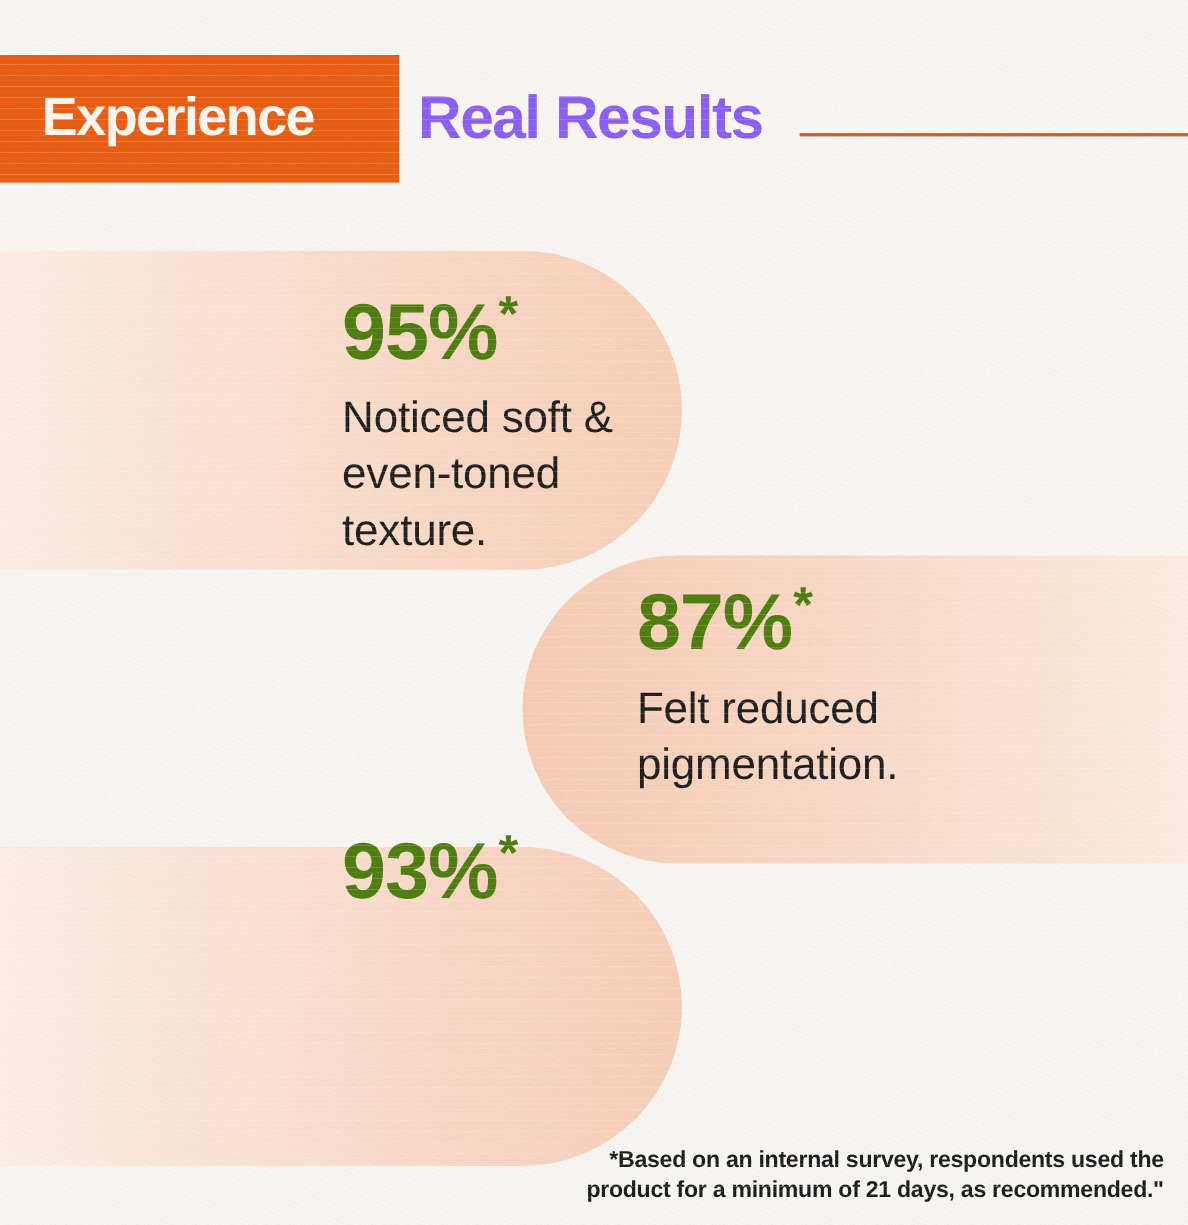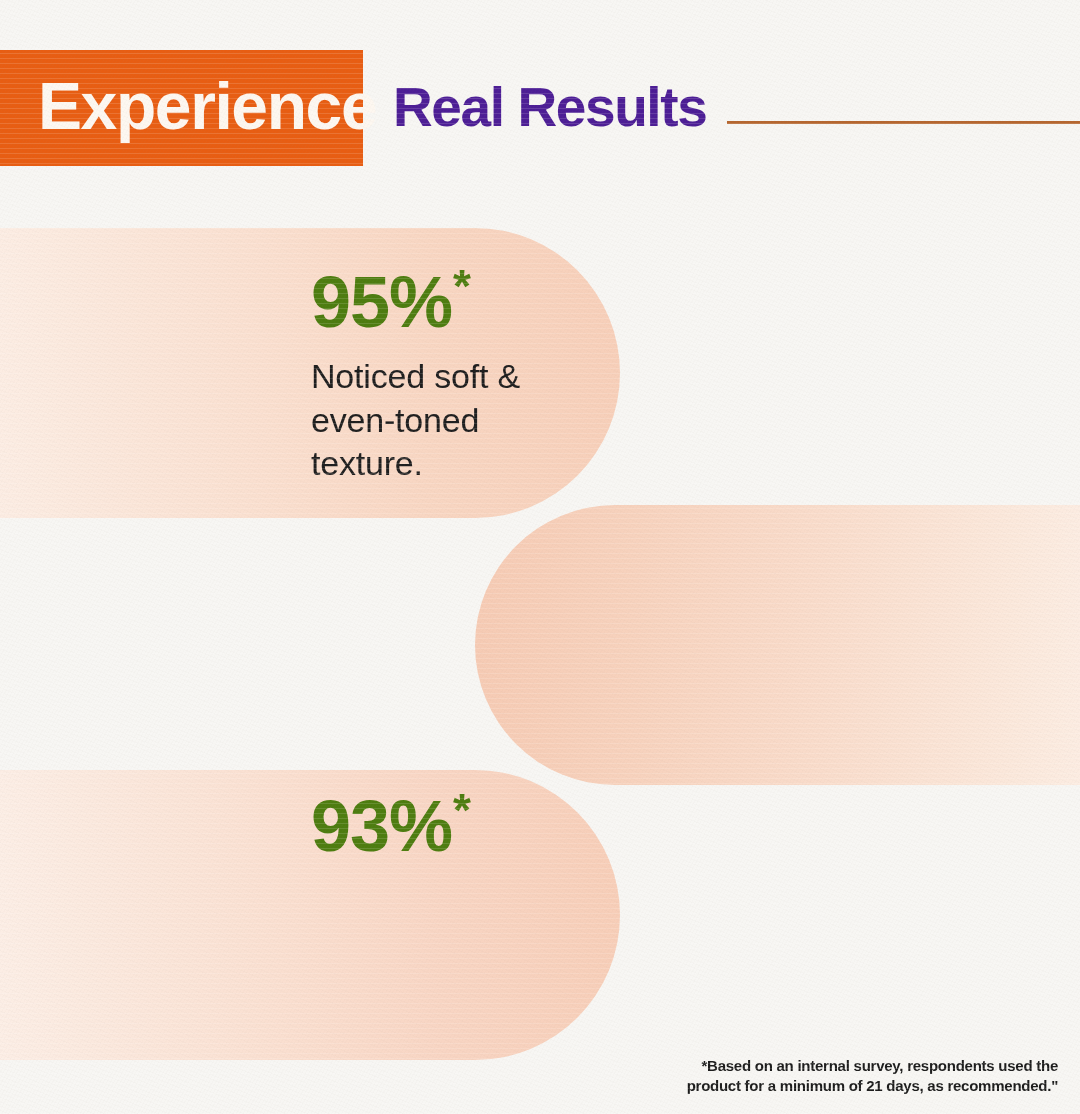--- a/index.html
+++ b/index.html
@@ -64,32 +64,32 @@
     width: 363px;
     height: 116px;
     background: #e85d12;
   }
   .badge-label {
     position: absolute;
     left: 38px;
     top: 50%;
     transform: translateY(-52%);
     color: #fdf7f0;
-    font-size: 66px;
+    font-size: 49px;
     font-weight: 700;
     letter-spacing: -1.4px;
     white-space: nowrap;
     font-family: "Liberation Sans", sans-serif;
   }
   .headline {
     position: absolute;
-    left: 393px;
+    left: 380px;
     top: 50%;
     transform: translateY(-52%);
-    color: #4c1d95;
+    color: #8b5cf6;
     font-size: 55px;
     font-weight: 700;
     letter-spacing: -1.4px;
     white-space: nowrap;
     font-family: "Liberation Sans", sans-serif;
   }
   .header-rule {
     position: absolute;
     left: 727px;
     top: 71px;
@@ -146,59 +146,59 @@
       #f7ceb8 100%);
   }
 
   
   .stat {
     position: absolute;
     z-index: 15;
   }
   #stat-1 { left: 311px; top: 266px; }
   #stat-2 { left: 579px; top: 530px; }
-  #stat-3 { left: 311px; top: 790px; }
+  #stat-3 { left: 311px; top: 756px; }
 
   .stat-number {
     color: #4d7c0f;
     font-size: 72px;
     font-weight: 700;
     line-height: 1;
     letter-spacing: -1px;
     white-space: nowrap;
     font-family: "Liberation Sans", sans-serif;
     margin: 0 0 17px 0;
   }
   .stat-number .asterisk {
     font-size: 46px;
     vertical-align: super;
     line-height: 0;
     letter-spacing: 0;
     margin-left: 1px;
   }
   .stat-desc {
     color: #1e1e1e;
-    font-size: 34px;
+    font-size: 40px;
     font-weight: 400;
     line-height: 1.28;
     letter-spacing: -0.2px;
     white-space: pre-line;
     font-family: "Liberation Sans", sans-serif;
     margin: 0;
   }
 
   
   .footnote {
     position: absolute;
     right: 22px;
     bottom: 18px;
     width: 560px;
     z-index: 25;
     color: #1b1b1b;
-    font-size: 15px;
+    font-size: 21px;
     font-weight: 700;
     line-height: 1.32;
     letter-spacing: -0.25px;
     text-align: right;
     white-space: pre-line;
     font-family: "Liberation Sans", sans-serif;
   }
 </style>
 </head>
 <body>
@@ -217,20 +217,25 @@
     <div class="header-rule"></div>
   </div>
 
   <div class="stat" id="stat-1">
     <div class="stat-number"><span>95%</span><span class="asterisk">*</span></div>
     <p class="stat-desc">Noticed soft &amp;
 even-toned
 texture.</p>
   </div>
 
+  <div class="stat" id="stat-2">
+    <div class="stat-number"><span>87%</span><span class="asterisk">*</span></div>
+    <p class="stat-desc">Felt reduced
+pigmentation.</p>
+  </div>
 
   <div class="stat" id="stat-3">
     <div class="stat-number"><span>93%</span><span class="asterisk">*</span></div>
   </div>
 
   <div class="footnote">*Based on an internal survey, respondents used the
 product for a minimum of 21 days, as recommended."</div>
 
   <div class="paper-texture"></div>
 </div>

